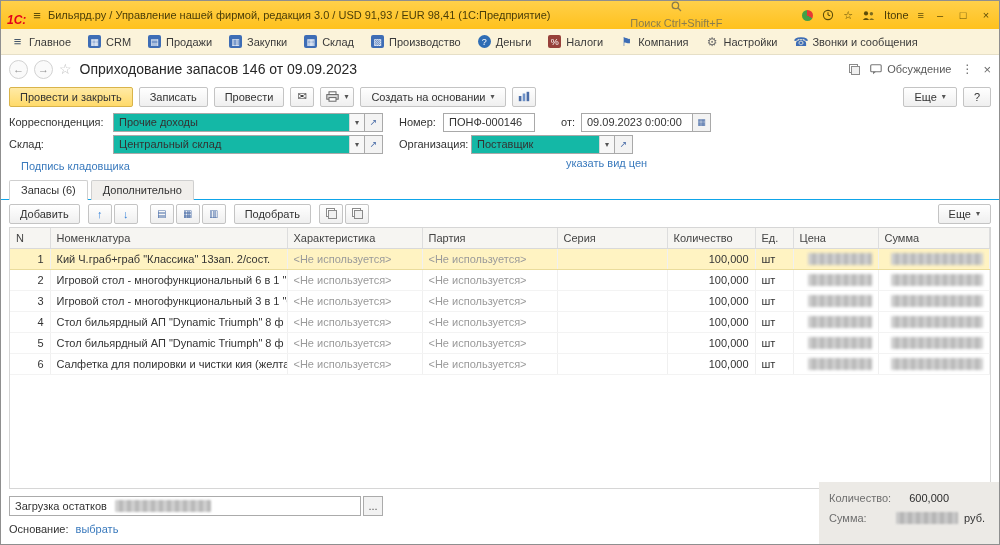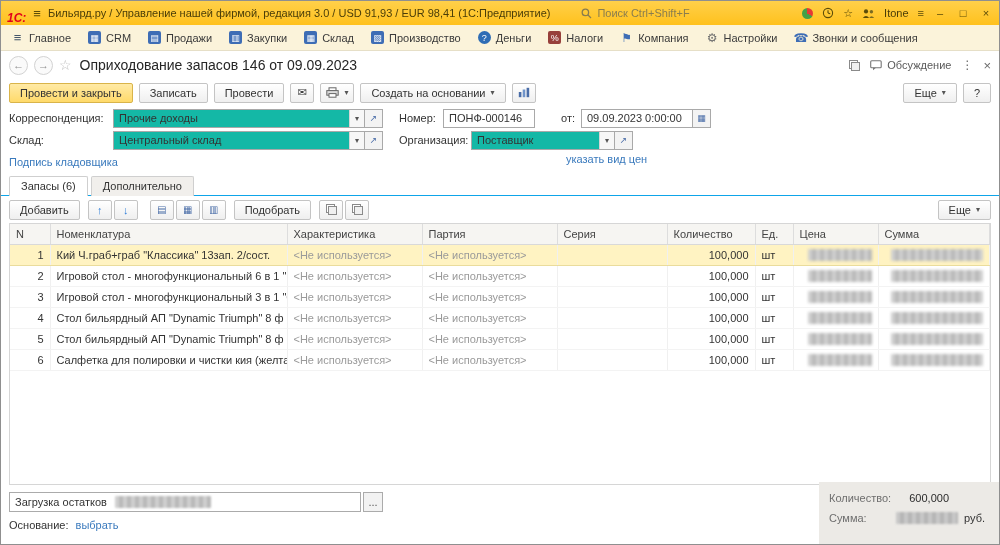--- a/index.html
+++ b/index.html
@@ -5,21 +5,21 @@
   *{margin:0;padding:0;box-sizing:border-box;}
   html,body{width:1000px;height:545px;}
   body{font-family:"Liberation Sans","DejaVu Sans",sans-serif;font-size:11px;color:#333;background:#fff;overflow:hidden;}
   .app{display:flex;flex-direction:column;height:545px;border:1px solid #8f8f8f;}
 
   
   .titlebar{flex:0 0 20px;background:linear-gradient(#ffd04a,#ffc11d);display:flex;align-items:center;padding:0 6px;gap:7px;}
   .logo-1c{color:#e3001b;font-weight:bold;font-style:italic;font-size:12px;letter-spacing:0;margin-top:10px;}
   .tb-burger{color:#5c4c08;font-size:13px;line-height:1;cursor:pointer;}
   .tb-title{color:#4a3d08;white-space:nowrap;overflow:hidden;}
-  .tb-search{display:flex;align-items:center;gap:5px;color:#8a7d4e;margin-left:auto;margin-right:auto;cursor:text;min-width:190px;}
+  .tb-search{display:flex;align-items:center;gap:5px;color:#8a7d4e;margin-left:auto;margin-right:auto;cursor:text;min-width:190px;flex-direction:column;}
   .tb-right{display:flex;align-items:center;gap:9px;}
   .pie{width:11px;height:11px;border-radius:50%;background:conic-gradient(#e53935 0 120deg,#43a047 120deg 360deg);cursor:pointer;}
   .tb-ic{color:#5c4c08;cursor:pointer;line-height:1;}
   .tb-user{color:#4a3d08;cursor:pointer;}
   .winbtn{color:#5c4c08;width:14px;text-align:center;cursor:pointer;}
 
   
   .menubar{flex:0 0 26px;background:#fbf3da;border-bottom:1px solid #e6dfc7;display:flex;align-items:center;padding:0 10px;gap:17px;}
   .menu-item{display:flex;align-items:center;gap:5px;cursor:pointer;color:#3a3a3a;white-space:nowrap;}
   .mi{width:13px;height:13px;display:inline-flex;align-items:center;justify-content:center;font-size:9px;border-radius:2px;color:#fff;flex:0 0 auto;}
@@ -54,21 +54,21 @@
 
   
   .formhead{flex:0 0 46px;padding:1px 8px 0;}
   .frow{display:flex;align-items:center;height:22px;}
   .flabel{color:#333;}
   .combo{display:inline-flex;align-items:center;height:19px;border:1px solid #a9a9a9;background:#14b8a6;cursor:text;}
   .combo-val{flex:1;padding:0 5px;white-space:nowrap;overflow:hidden;}
   .combo-arr{width:15px;align-self:stretch;border-left:1px solid #d6d6d6;display:flex;align-items:center;justify-content:center;font-size:8px;color:#555;cursor:pointer;background:#f7f7f7;}
   .mini-btn{width:18px;height:19px;border:1px solid #a9a9a9;border-left:none;background:#f3f3f3;display:inline-flex;align-items:center;justify-content:center;font-size:9px;color:#4a6da8;cursor:pointer;}
   .plainbox{display:inline-flex;align-items:center;height:19px;border:1px solid #a9a9a9;background:#fff;padding:0 5px;white-space:nowrap;}
-  .linksrow{flex:0 0 20px;position:relative;padding:0 8px;display:flex;align-items:center;}
+  .linksrow{flex:0 0 20px;position:relative;padding:0 20px;display:flex;align-items:center;}
   a.lnk{color:#3a7abd;text-decoration:none;cursor:pointer;}
   .price-kind{position:absolute;left:565px;top:1px;}
 
   
   .tabs{flex:0 0 24px;display:flex;align-items:flex-end;gap:3px;padding:0 8px;border-bottom:1px solid #0ea5e9;}
   .tab{padding:3px 11px 4px;border:1px solid #cfcfcf;border-bottom:none;border-radius:2px 2px 0 0;background:#f1efec;cursor:pointer;position:relative;top:1px;color:#333;}
   .tab.active{background:#fff;}
 
   
   .ltoolbar{flex:0 0 27px;display:flex;align-items:center;gap:4px;padding:3px 8px;}

